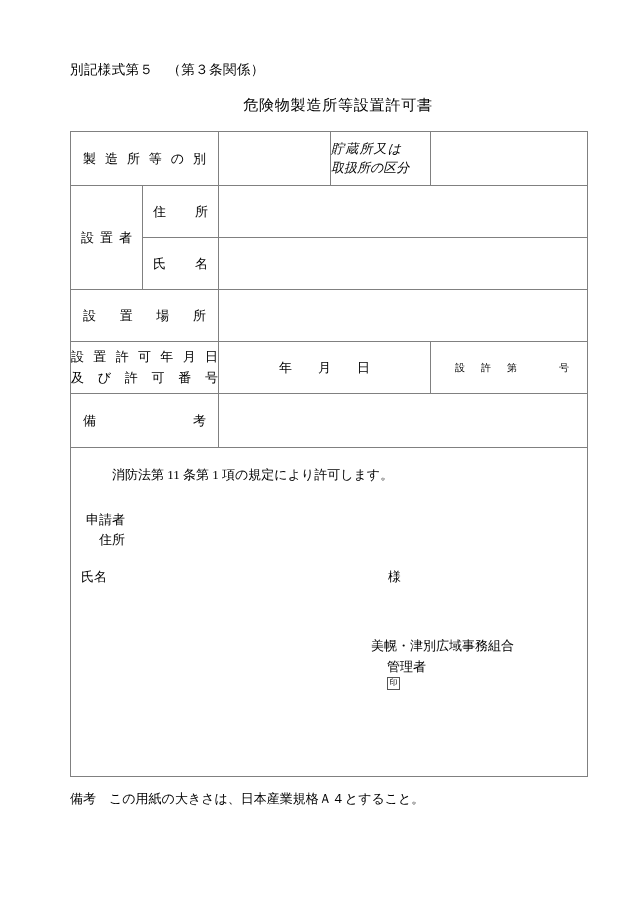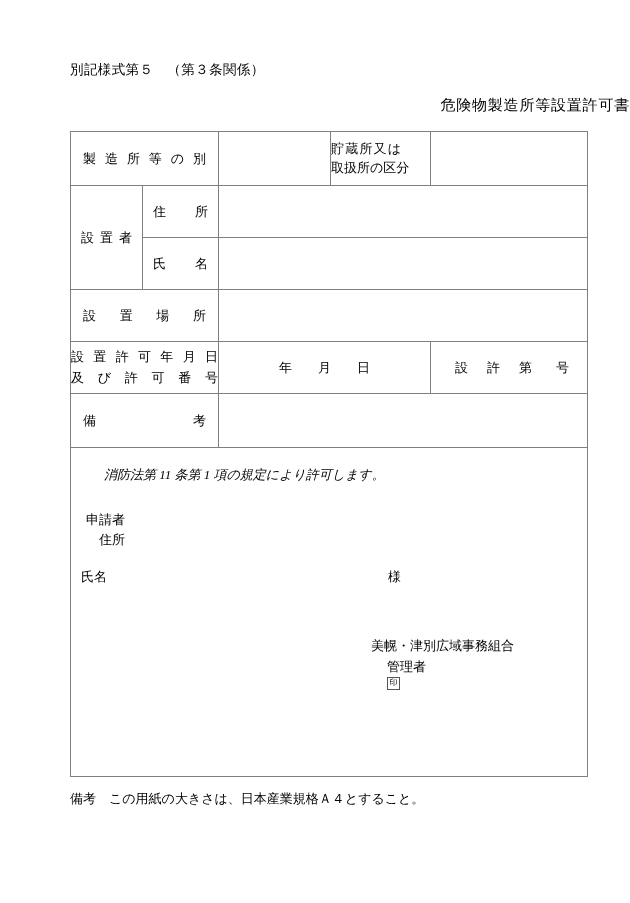--- a/index.html
+++ b/index.html
@@ -32,21 +32,21 @@
     letter-spacing: 0.4px;
     white-space: pre;
   }
 
   
   .doc-title {
     position: absolute;
     left: 0;
     right: 0;
     top: 96px;
-    text-align: right;
+    text-align: center;
     font-size: 15px;
     letter-spacing: 0.8px;
     padding-left: 40px;
     box-sizing: border-box;
     margin-left: 6px;
   }
 
   
   .form-table {
     position: absolute;
@@ -83,57 +83,57 @@
   }
   .lbl-block .ln {
     display: flex;
     justify-content: space-between;
   }
 
   .wrap2 {
     padding: 2px 6px 2px 8px;
     line-height: 1.45;
     font-size: 12.5px;
+    font-style: italic;
   }
   .wrap2 .ln1 { letter-spacing: 1.2px; }
   .wrap2 .ln2 { letter-spacing: 0px; }
 
   .center-spread {
     display: flex;
     justify-content: center;
     gap: 26px;
     font-size: 13px;
   }
   .permit-no {
     display: flex;
     justify-content: space-between;
     padding: 0 18px 0 24px;
-    font-size: 13px;
+    font-size: 10px;
   }
   .permit-no .pn-left { letter-spacing: 3px; }
 
   .blank {}
 
   
   .body-cell {
     height: 328px;
     vertical-align: top;
     position: relative;
   }
   .body-inner {
     position: relative;
     height: 100%;
     font-size: 13px;
   }
   .stmt {
     position: absolute;
-    left: 33px;
+    left: 41px;
     top: 18px;
     white-space: nowrap;
-    font-style: italic;
   }
   .applicant {
     position: absolute;
     left: 15px;
     top: 62px;
     line-height: 1.55;
   }
   .applicant .ind1 { padding-left: 0; }
   .applicant .ind2 { padding-left: 13px; }
   .name-row {

